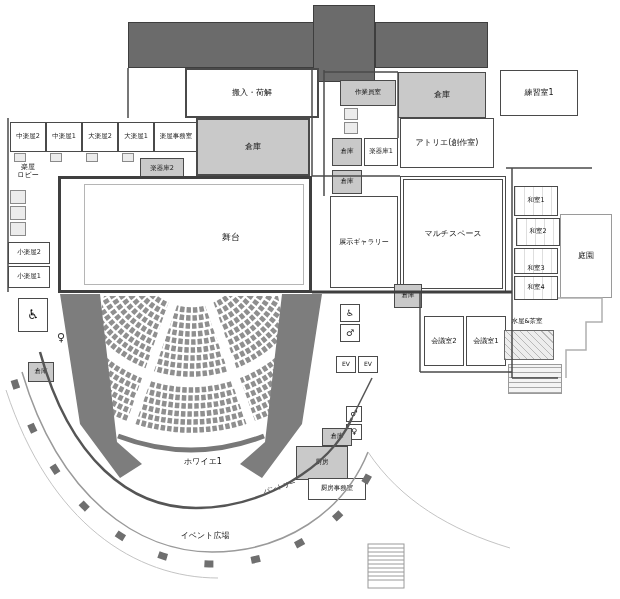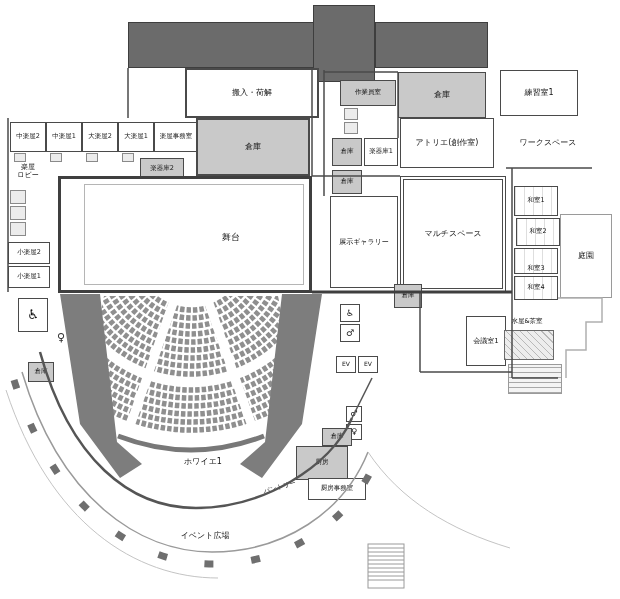--- a/index.html
+++ b/index.html
@@ -88,21 +88,20 @@
   <div class="r tiny" style="left:364px;top:138px;width:34px;height:28px;">
       <span>楽器庫1</span>
     </div>
   <div class="r g tiny" style="left:332px;top:170px;width:30px;height:24px;">
       <span>倉庫</span>
     </div>
 
   <div class="r" style="left:400px;top:118px;width:94px;height:50px;">
       <span>アトリエ(創作室)</span>
     </div>
-  <div class="lbl" style="left:506px;top:128px;width:84px;height:30px;"><span>ワークスペース</span></div>
 
   <div class="r stage" style="left:58px;top:176px;width:254px;height:117px;"></div>
   <div class="r inner" style="left:84px;top:184px;width:220px;height:101px;"></div>
   <div class="lbl s9" style="left:203px;top:231px;width:56px;height:14px;"><span>舞台</span></div>
 
   <div class="r s7" style="left:330px;top:196px;width:68px;height:92px;">
       <span>展示ギャラリー</span>
     </div>
   <div class="r dbl" style="left:400px;top:176px;width:106px;height:116px;">
       <span>マルチスペース</span>
@@ -136,20 +135,23 @@
   <div class="r" style="left:18px;top:298px;width:30px;height:34px;font-size:13px;">
       <span>♿</span>
     </div>
   <div class="r g tiny" style="left:28px;top:362px;width:26px;height:20px;">
       <span>倉庫</span>
     </div>
   <div class="lbl" style="left:54px;top:330px;width:14px;height:16px;font-size:11px;color:#333;"><span>♀</span></div>
 
   <div class="r g tiny" style="left:394px;top:284px;width:28px;height:24px;">
       <span>倉庫</span>
+    </div>
+  <div class="r s7" style="left:424px;top:316px;width:40px;height:50px;">
+      <span>会議室2</span>
     </div>
   <div class="r s7" style="left:466px;top:316px;width:40px;height:50px;">
       <span>会議室1</span>
     </div>
   <div class="lbl tiny" style="left:498px;top:316px;width:58px;height:12px;"><span>水屋&amp;茶室</span></div>
   <div class="tatami" style="left:504px;top:330px;width:50px;height:30px;"></div>
   <div class="hsteps" style="left:508px;top:364px;width:54px;height:30px;"></div>
 
   <div class="r tiny" style="left:340px;top:304px;width:20px;height:18px;font-size:9px;">
       <span>♿</span>

